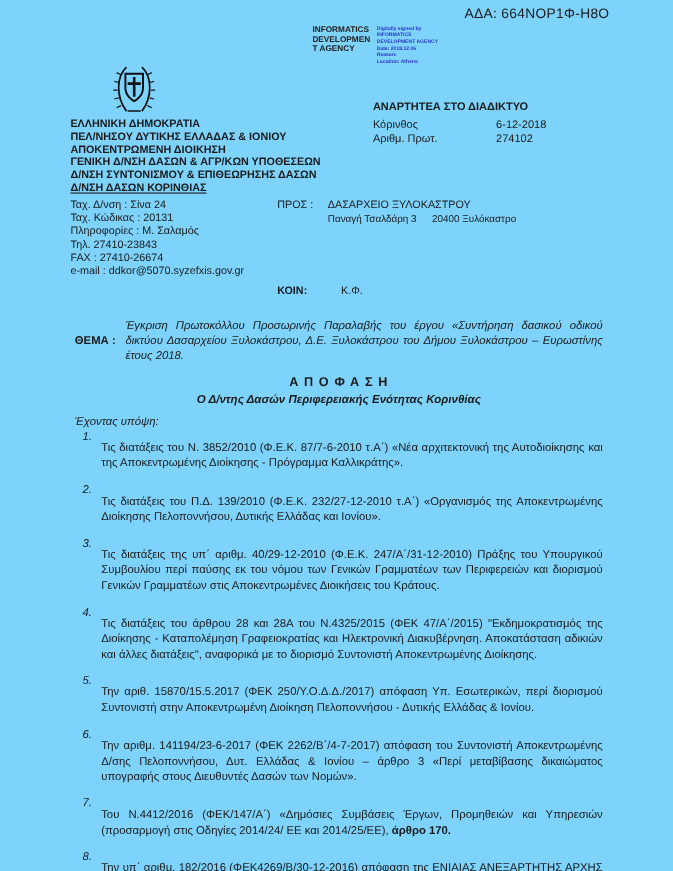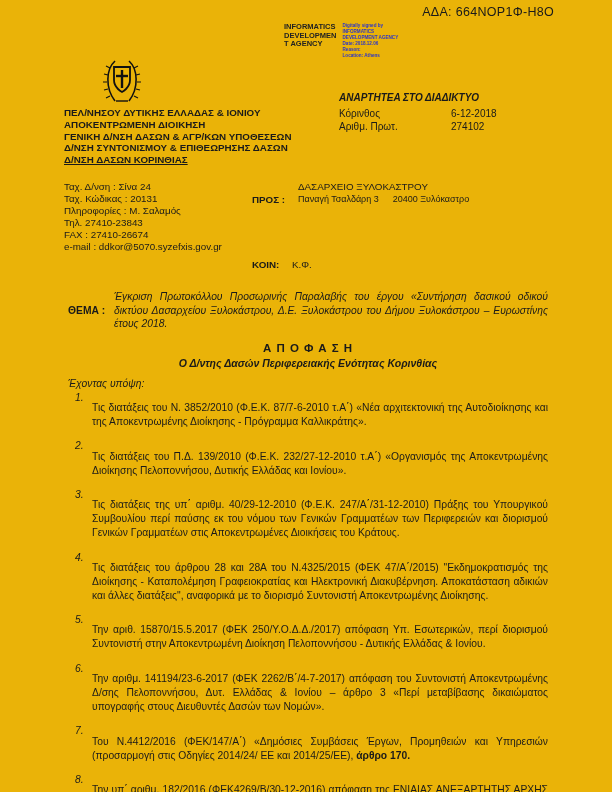--- a/index.html
+++ b/index.html
@@ -1,37 +1,37 @@
 <!DOCTYPE html>
 <html><head>
 <meta charset="utf-8">
 <style>
   html,body{margin:0;padding:0;background:#ffffff;}
   .page{
-    width:612px;height:792px;background:#eab308;position:relative;
+    width:612px;height:792px;background:#7dd3fc;position:relative;
     font-family:"Liberation Sans", sans-serif;color:#1a1a1a;overflow:hidden;
   }
   .topzone{position:relative;height:286px;}
   .ada{position:absolute;top:5px;right:58px;font-size:12.5px;letter-spacing:.3px;}
   .sig{position:absolute;top:23px;left:284px;display:flex;gap:6px;align-items:flex-start;}
   .sig-agency{font-size:7.5px;font-weight:bold;line-height:1.15;white-space:pre-line;color:#222;}
   .sig-details{font-size:4.6px;line-height:1.3;color:#2b35c9;font-weight:bold;white-space:pre-line;}
   .emblem{position:absolute;top:58px;left:102px;width:40px;height:47px;}
   .authority{position:absolute;top:107px;left:64px;font-size:9.8px;font-weight:bold;line-height:1.2;}
   .authority .u{text-decoration:underline;}
-  .posted{position:absolute;top:92px;left:339px;font-size:10px;font-weight:bold;font-style:italic;}
+  .posted{position:absolute;top:92px;left:339px;font-size:10px;font-weight:bold;}
   .meta{position:absolute;top:107px;left:339px;font-size:10px;line-height:1.3;}
   .meta .row{display:flex;}
   .meta .lbl{width:112px;flex:none;}
   .contact{position:absolute;top:181px;left:64px;font-size:9.8px;line-height:1.22;}
   .pros{position:absolute;top:181px;left:252px;display:flex;font-size:9.8px;}
-  .pros-label{font-weight:bold;width:46px;flex:none;margin-top:13px;}
+  .pros-label{font-weight:normal;width:46px;flex:none;}
   .pros-addr{font-size:9px;margin-top:2px;display:flex;gap:14px;}
   .koin{position:absolute;top:259px;left:252px;font-size:9.8px;display:flex;}
-  .koin-label{font-weight:bold;width:40px;flex:none;}
+  .koin-label{font-weight:bold;width:58px;flex:none;}
   .bodyzone{padding:4px 64px 0 68px;}
   .thema{display:flex;font-size:10.3px;line-height:1.32;align-items:center;}
   .thema-label{font-weight:bold;width:46px;flex:none;}
   .thema-text{flex:1;font-style:italic;text-align:justify;}
   .title{text-align:center;font-weight:bold;font-size:11.5px;margin-top:11px;letter-spacing:1px;}
   .subtitle{text-align:center;font-weight:bold;font-style:italic;font-size:10.5px;margin-top:3px;}
   .preamble{font-style:italic;font-size:10.3px;margin-top:9px;}
   .items{margin-top:2px;}
   .item{display:flex;font-size:10.3px;line-height:1.36;}
   .item .num{flex:none;width:17px;margin-left:7px;font-style:italic;}
@@ -66,20 +66,21 @@
         <path d="M8 10 l-4 -2 M6 17 l-4 -1 M5 24 l-4 0 M6 31 l-4 1 M8 38 l-4 2" stroke="#111" stroke-width="1.1" fill="none"></path>
         <path d="M32 10 l4 -2 M34 17 l4 -1 M35 24 l4 0 M34 31 l4 1 M32 38 l4 2" stroke="#111" stroke-width="1.1" fill="none"></path>
         <path d="M12 9 h16 v13 c0 8 -8 12 -8 12 c0 0 -8 -4 -8 -12 z" fill="none" stroke="#111" stroke-width="1.8"></path>
         <line x1="20" y1="12" x2="20" y2="30" stroke="#111" stroke-width="2.4"></line>
         <line x1="14" y1="18" x2="26" y2="18" stroke="#111" stroke-width="2.4"></line>
         <path d="M14 43 h12" stroke="#111" stroke-width="1.4"></path>
       </svg>
     </div>
 
     <div class="authority">
+      <div>ΕΛΛΗΝΙΚΗ ΔΗΜΟΚΡΑΤΙΑ</div>
       <div>ΠΕΛ/ΝΗΣΟΥ ΔΥΤΙΚΗΣ ΕΛΛΑΔΑΣ &amp; ΙΟΝΙΟΥ</div>
       <div>ΑΠΟΚΕΝΤΡΩΜΕΝΗ ΔΙΟΙΚΗΣΗ</div>
       <div>ΓΕΝΙΚΗ Δ/ΝΣΗ ΔΑΣΩΝ &amp; ΑΓΡ/ΚΩΝ ΥΠΟΘΕΣΕΩΝ</div>
       <div>Δ/ΝΣΗ ΣΥΝΤΟΝΙΣΜΟΥ &amp; ΕΠΙΘΕΩΡΗΣΗΣ ΔΑΣΩΝ</div>
       <div class="u">Δ/ΝΣΗ ΔΑΣΩΝ ΚΟΡΙΝΘΙΑΣ</div>
     </div>
 
     <div class="posted">ΑΝΑΡΤΗΤΕΑ ΣΤΟ ΔΙΑΔΙΚΤΥΟ</div>
 
     <div class="meta">

